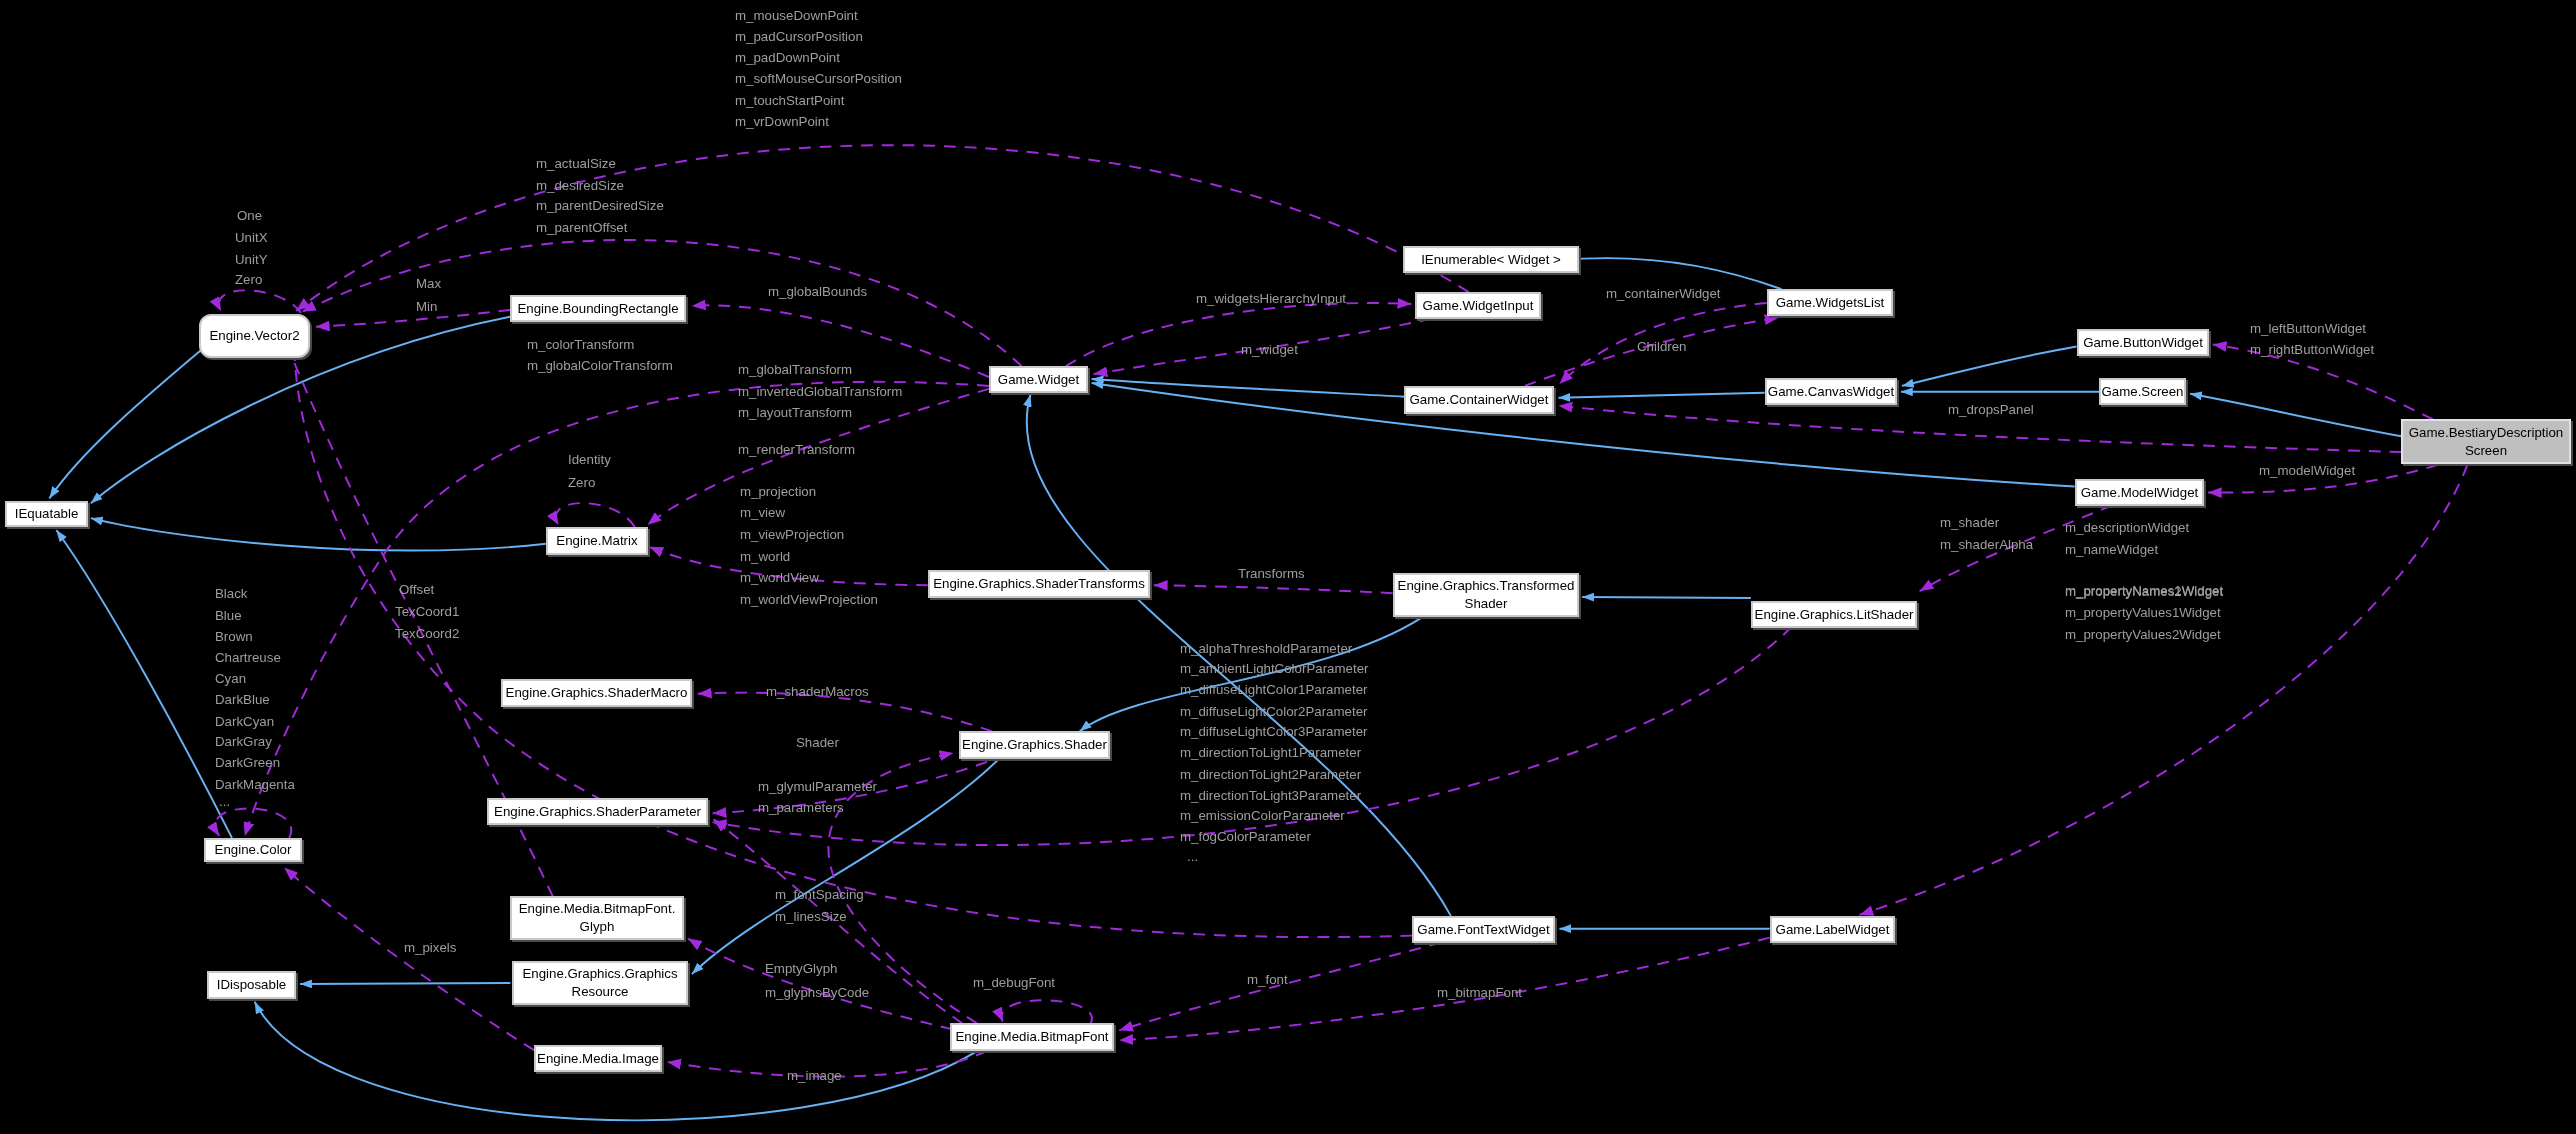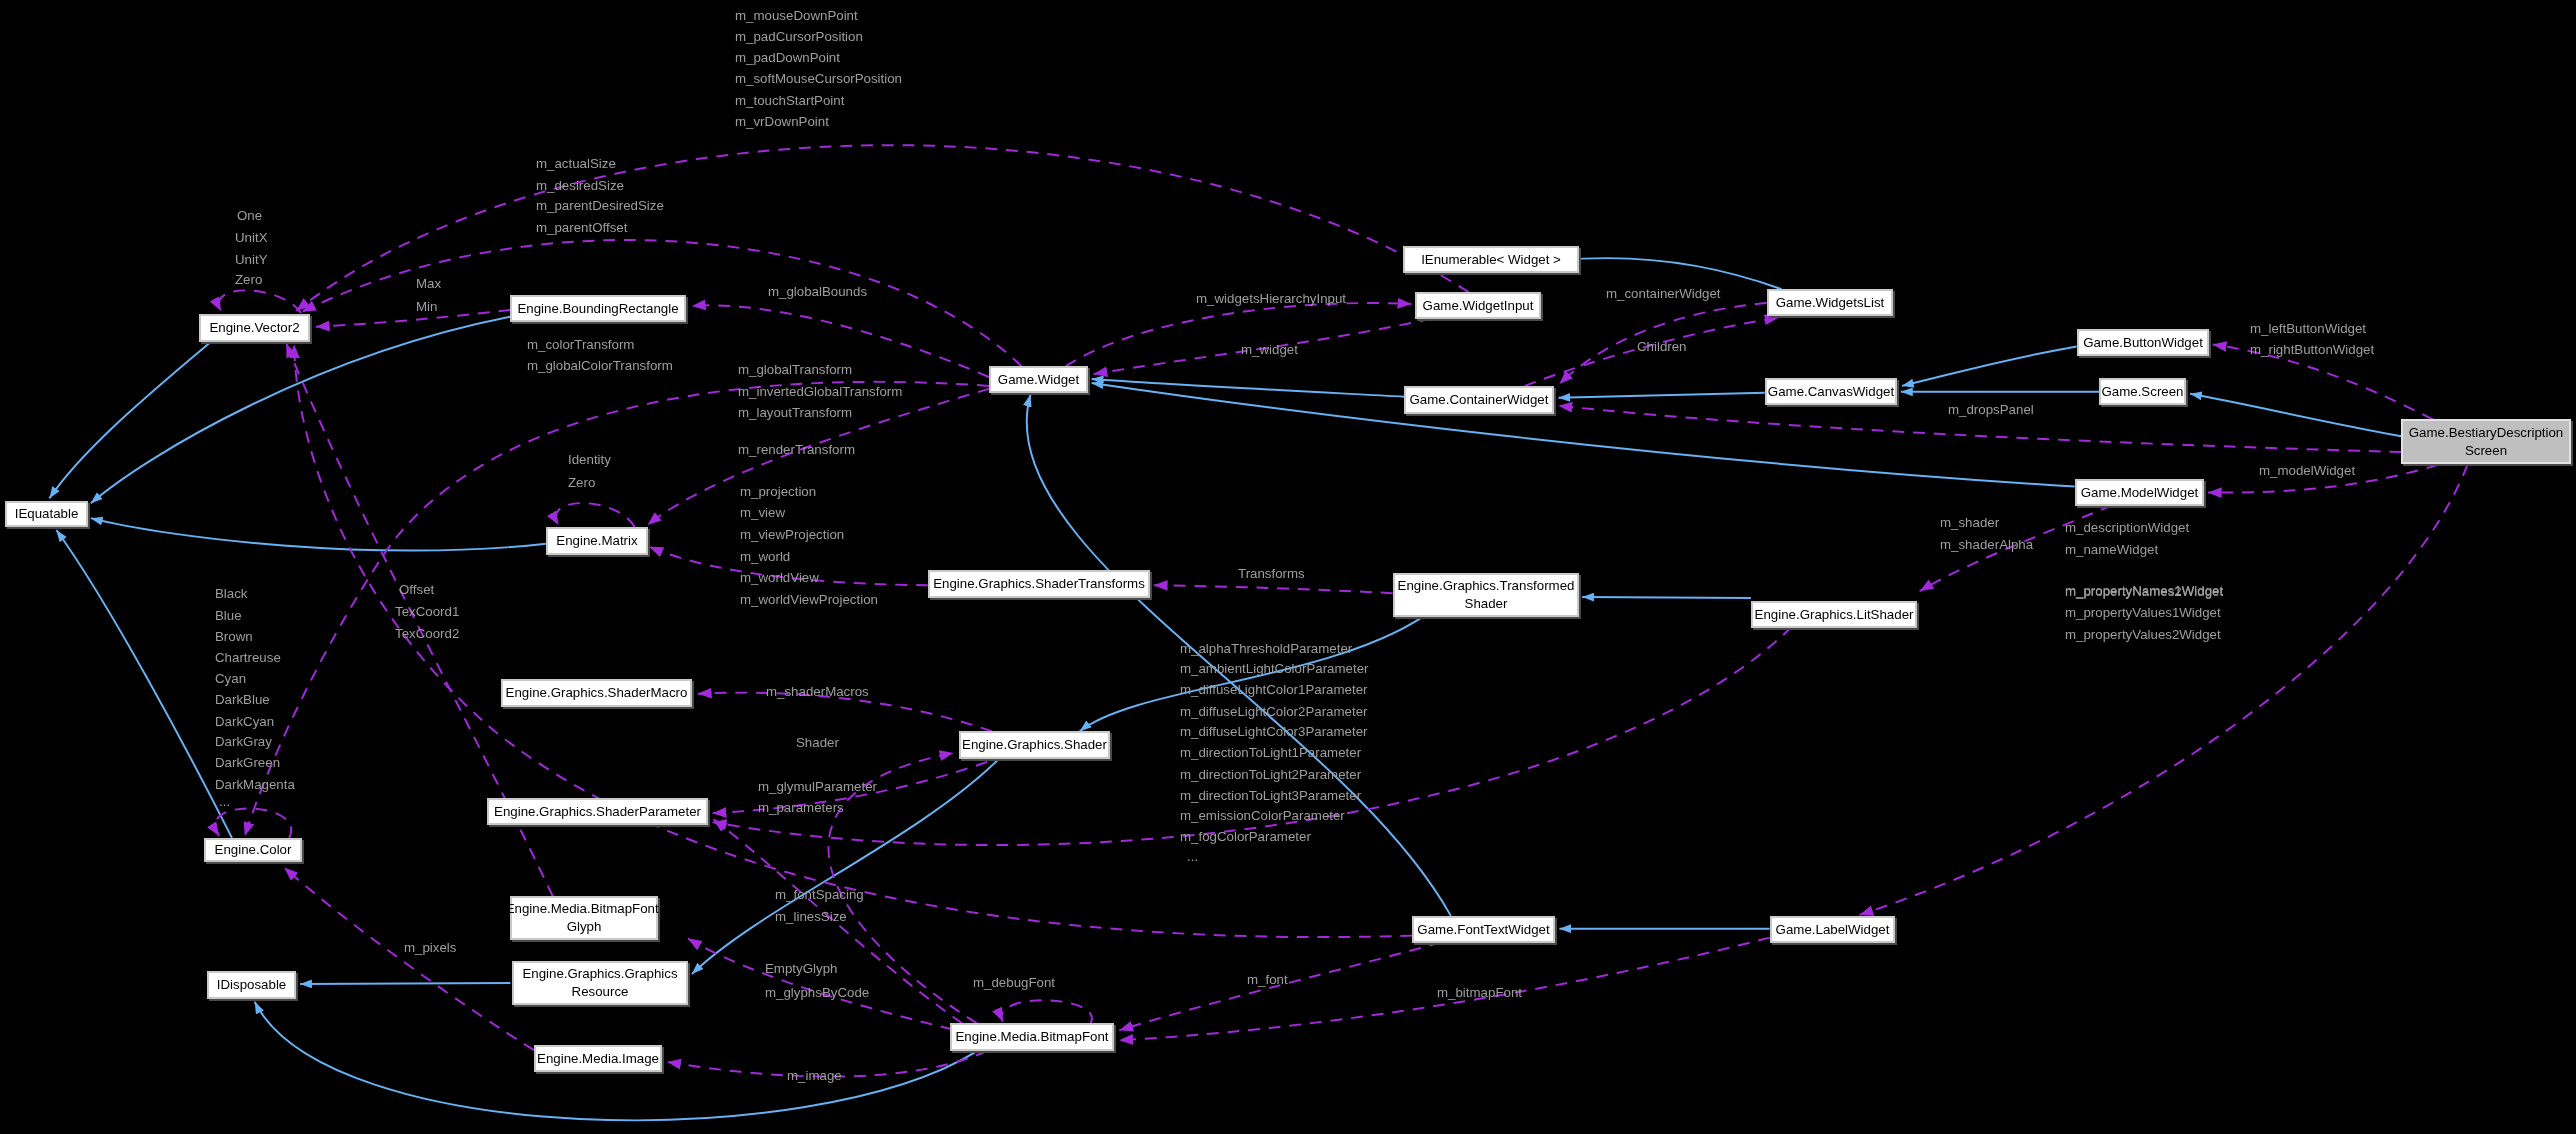--- a/index.html
+++ b/index.html
@@ -72,29 +72,29 @@
       <path d="M 1080 371 C 1150 325, 1300 302, 1430 308" class="edge-use" marker-end="url(#arrow-use)"></path>
       <path d="M 1450 323 C 1340 347, 1210 362, 1108 379" class="edge-use" marker-end="url(#arrow-use)"></path>
       <path d="M 1545 391 C 1620 362, 1730 332, 1802 322" class="edge-use" marker-end="url(#arrow-use)"></path>
       <path d="M 1790 307 C 1700 315, 1625 345, 1580 389" class="edge-use" marker-end="url(#arrow-use)"></path>
       <path d="M 2465 425 C 2400 392, 2330 362, 2242 349" class="edge-use" marker-end="url(#arrow-use)"></path>
       <path d="M 2470 471 C 2400 492, 2330 500, 2237 499" class="edge-use" marker-end="url(#arrow-use)"></path>
       <path d="M 2433 458 C 2150 450, 1800 435, 1579 411" class="edge-use" marker-end="url(#arrow-use)"></path>
       <path d="M 2500 471 C 2430 650, 2150 840, 1884 927" class="edge-use" marker-end="url(#arrow-use)"></path>
       <path d="M 2140 512 C 2060 545, 1990 572, 1945 599" class="edge-use" marker-end="url(#arrow-use)"></path>
     </svg>
-<div class="node" style="left: 199px; top: 314px; width: 111px; height: 28px;">Engine.Vector2</div>
+<div class="node" style="left: 199px; top: 314px; width: 111px; height: 44px; border-radius: 12px;">Engine.Vector2</div>
     <div class="node" style="left: 5px; top: 501px; width: 83px; height: 26px;">IEquatable</div>
     <div class="node" style="left: 510px; top: 295px; width: 176px; height: 27px;">Engine.BoundingRectangle</div>
     <div class="node" style="left: 546px; top: 527px; width: 102px; height: 28px;">Engine.Matrix</div>
     <div class="node" style="left: 204px; top: 838px; width: 98px; height: 24px;">Engine.Color</div>
     <div class="node" style="left: 207px; top: 971px; width: 89px; height: 28px;">IDisposable</div>
     <div class="node" style="left: 501px; top: 679px; width: 191px; height: 28px;">Engine.Graphics.ShaderMacro</div>
     <div class="node" style="left: 487px; top: 798px; width: 221px; height: 27px;">Engine.Graphics.ShaderParameter</div>
-    <div class="node" style="left: 510px; top: 896px; width: 148px; height: 44px;">Engine.Media.BitmapFont.
+    <div class="node" style="left: 510px; top: 896px; width: 174px; height: 44px;">Engine.Media.BitmapFont.
 Glyph</div>
     <div class="node" style="left: 512px; top: 961px; width: 176px; height: 44px;">Engine.Graphics.Graphics
 Resource</div>
     <div class="node" style="left: 534px; top: 1045px; width: 128px; height: 27px;">Engine.Media.Image</div>
     <div class="node" style="left: 950px; top: 1023px; width: 164px; height: 28px;">Engine.Media.BitmapFont</div>
     <div class="node" style="left: 959px; top: 731px; width: 151px; height: 28px;">Engine.Graphics.Shader</div>
     <div class="node" style="left: 928px; top: 570px; width: 222px; height: 28px;">Engine.Graphics.ShaderTransforms</div>
     <div class="node" style="left: 989px; top: 366px; width: 99px; height: 27px;">Game.Widget</div>
     <div class="node" style="left: 1415px; top: 292px; width: 126px; height: 27px;">Game.WidgetInput</div>
     <div class="node" style="left: 1403px; top: 246px; width: 176px; height: 27px;">IEnumerable&lt; Widget &gt;</div>

